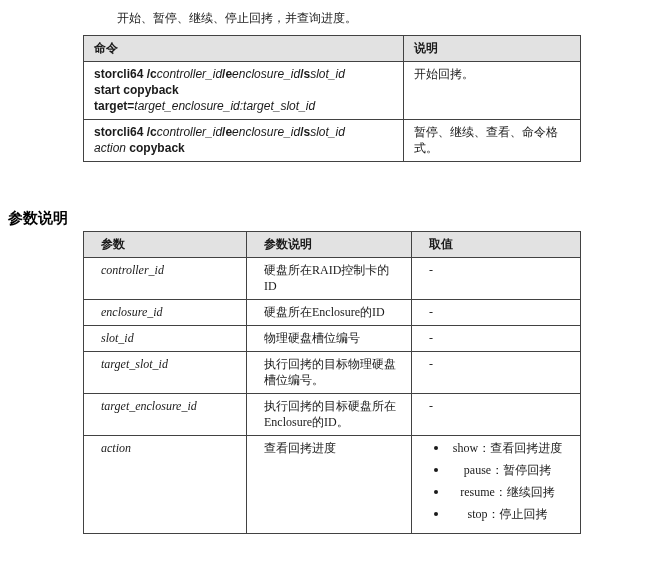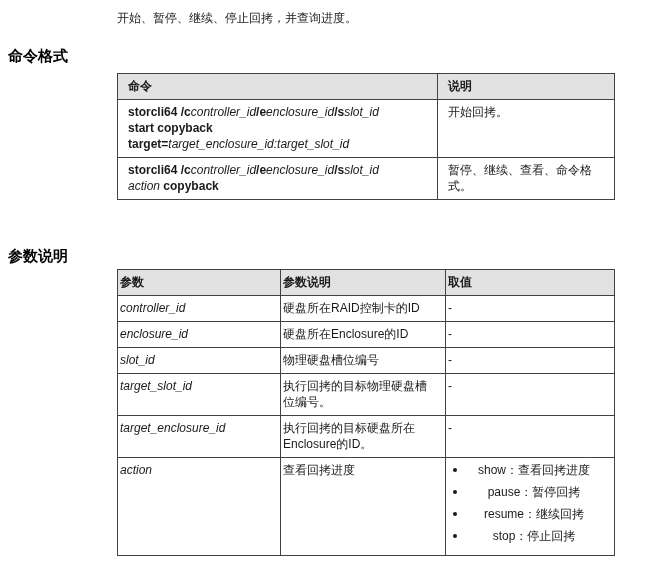--- a/index.html
+++ b/index.html
@@ -26,34 +26,34 @@
   .h-function { margin-top: 7px; }
   .h-format   { margin-top: 22px; }
   .h-params   { margin-top: 48px; }
   .body-text {
     margin: 10px 12px 0 117px;
     line-height: 16px;
   }
   table {
     border-collapse: collapse;
     table-layout: fixed;
-    margin-left: 117px;
+    margin-left: 83px;
   }
   .t-format { margin-top: 9px; width: 497px; }
   .t-params { margin-top: 5px; width: 497px; }
   th, td {
     border: 1px solid #424242;
     vertical-align: top;
     text-align: left;
     font-size: 12px;
     line-height: 16px;
     padding: 4px 10px 5px 10px;
     word-wrap: break-word;
   }
-  .t-params th, .t-params td { padding: 4px 11px 5px 2px; }
+  .t-params th, .t-params td { padding: 4px 11px 5px 17px; font-family: Liberation Serif, serif; }
   th {
     background: #e2e2e2;
     font-weight: bold;
     color: #1a1a1a;
   }
   .param-cell { font-style: italic; }
   ul.value-list {
     margin: 0;
     padding: 0 0 0 3px;
     list-style: none;
@@ -77,21 +77,20 @@
   }
 </style>
 </head>
 <body>
 
 <div>
 
 
   <div class="body-text">开始、暂停、继续、停止回拷，并查询进度。</div>
 
-  <div class="sec-heading h-format">命令格式</div>
 
   <table class="t-format">
     <colgroup>
         <col style="width:320px">
         <col style="width:177px">
       </colgroup>
     <thead>
       <tr>
         <th>命令</th>
         <th>说明</th>

